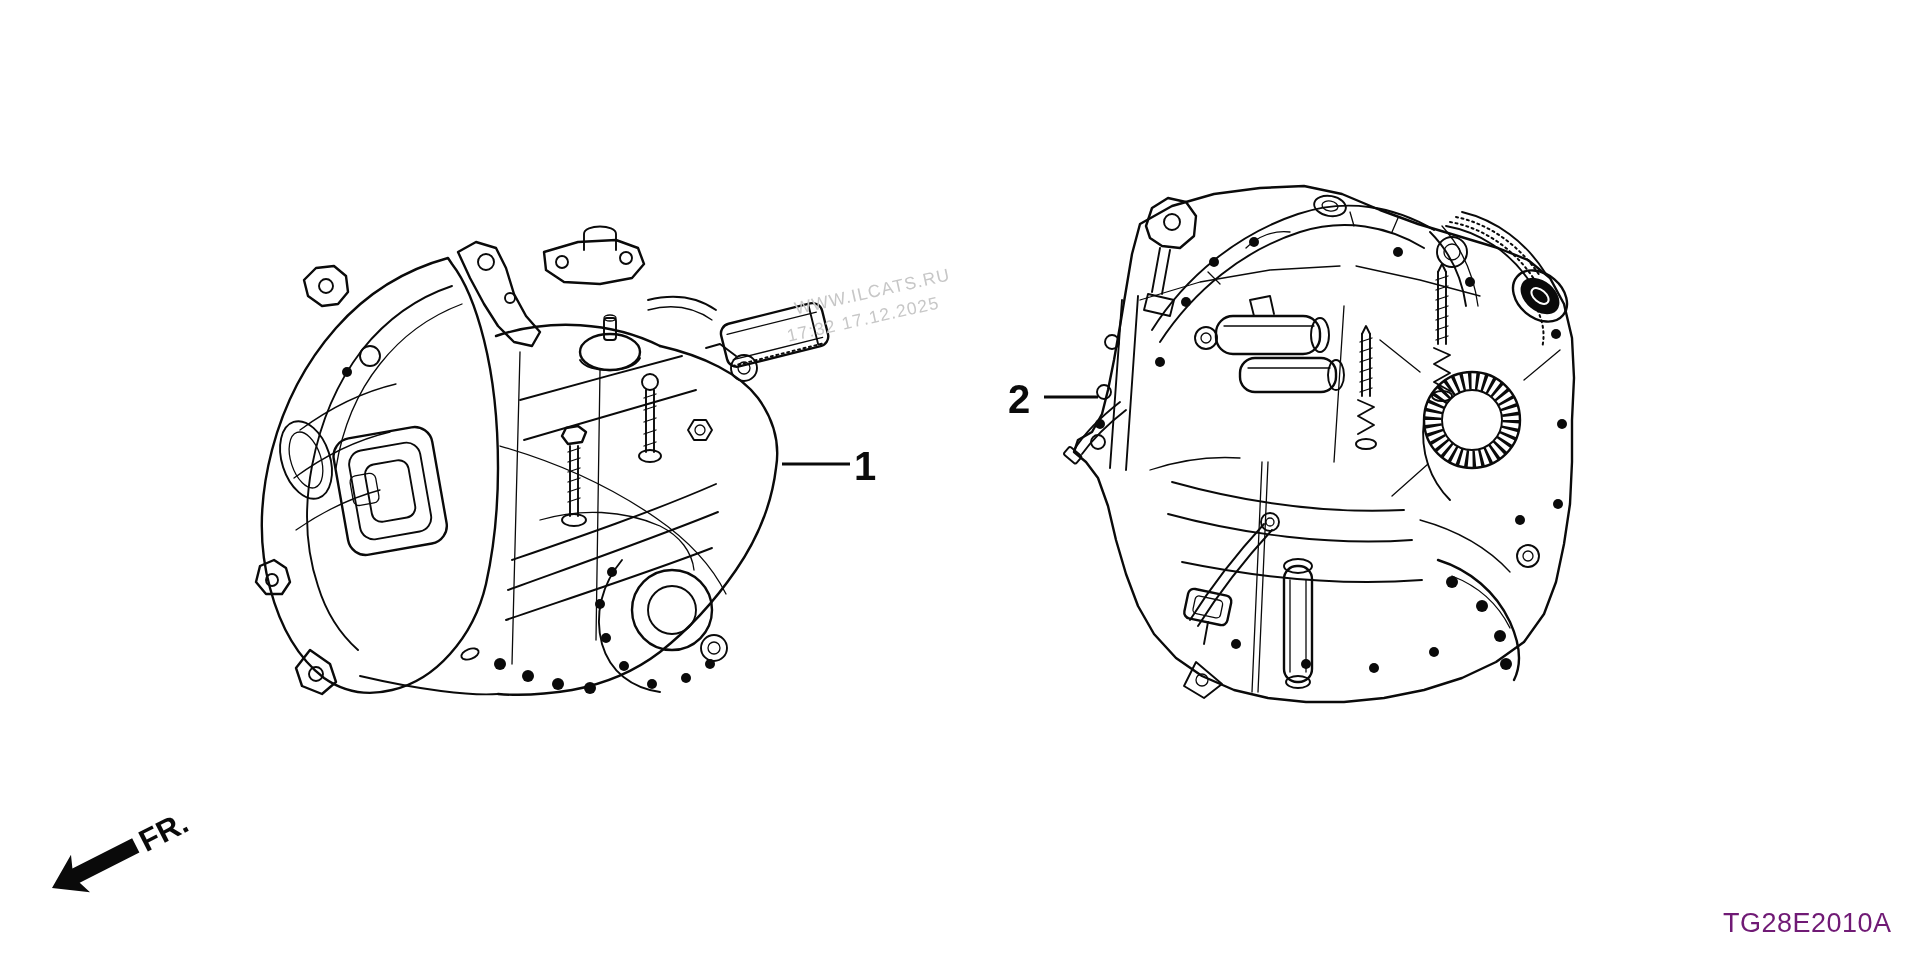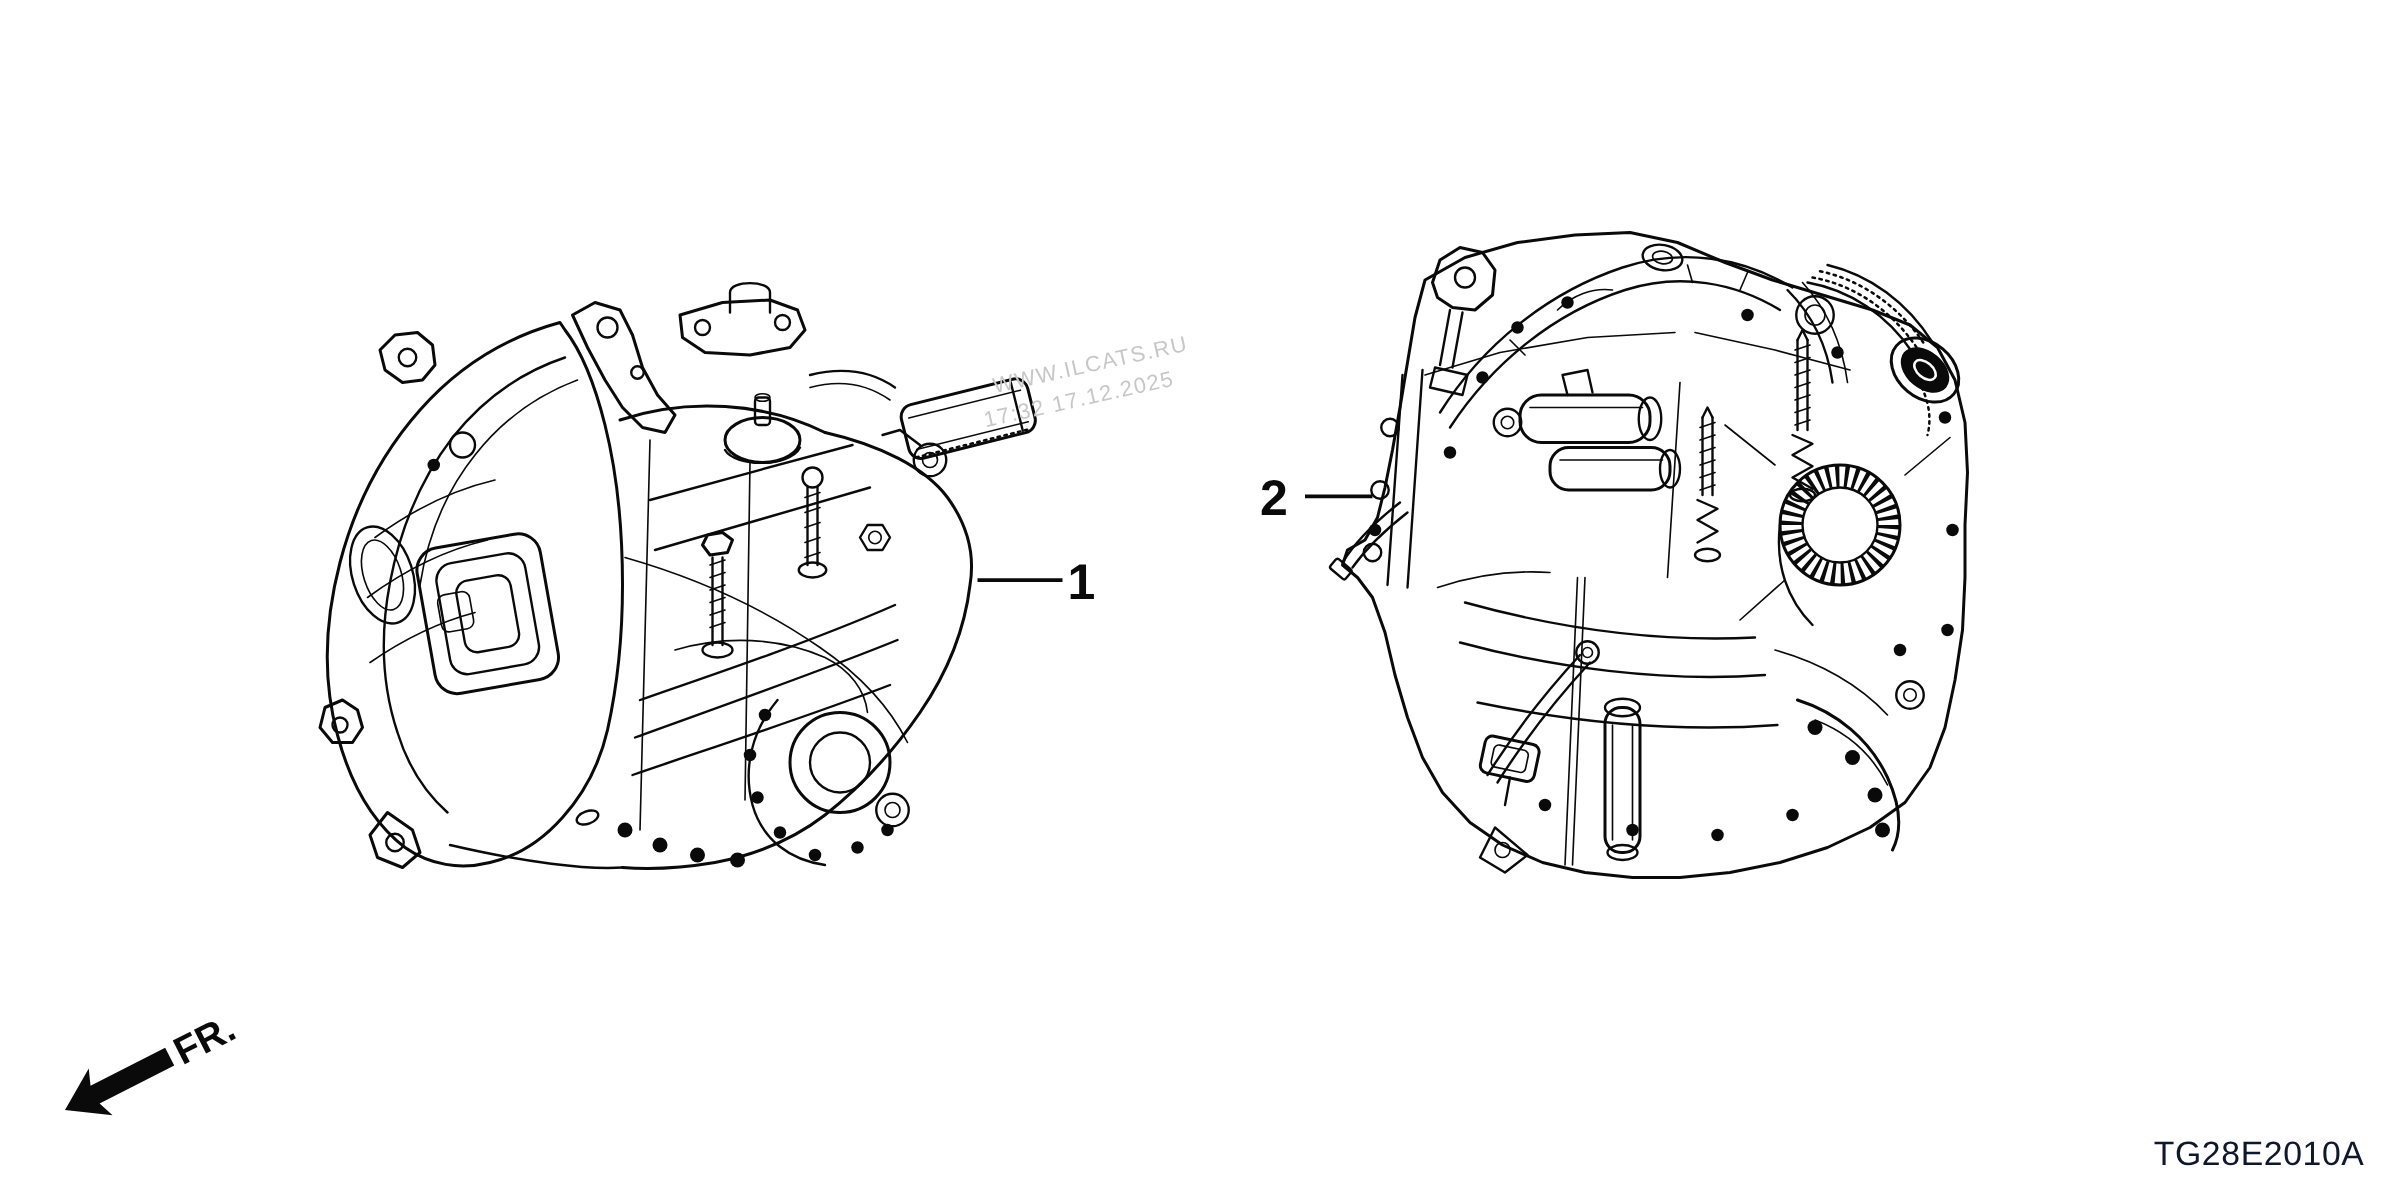--- a/index.html
+++ b/index.html
@@ -20,21 +20,21 @@
   }
   .watermark{
     position:absolute;left:792px;top:297px;
     transform:rotate(-12.5deg);transform-origin:0 0;
     font-size:17.5px;letter-spacing:1.2px;line-height:1.45;
     color:#c7c7c7;white-space:nowrap;user-select:none;
   }
   .watermark .wm-line2{margin-left:-13px;}
   .diagram-code{
     position:absolute;left:1723px;top:908px;
-    font-size:27px;letter-spacing:0.5px;color:#0f172a;
+    font-size:27px;letter-spacing:0.5px;color:#701a75;
   }
   .fr-label{font-size:31px;font-weight:700;fill:#0a0a0a;font-family:"Liberation Sans",sans-serif;}
 </style>
 </head>
 <body>
 
 <div class="stage">
 
   <svg class="artwork" viewBox="0 0 1920 960">
 

